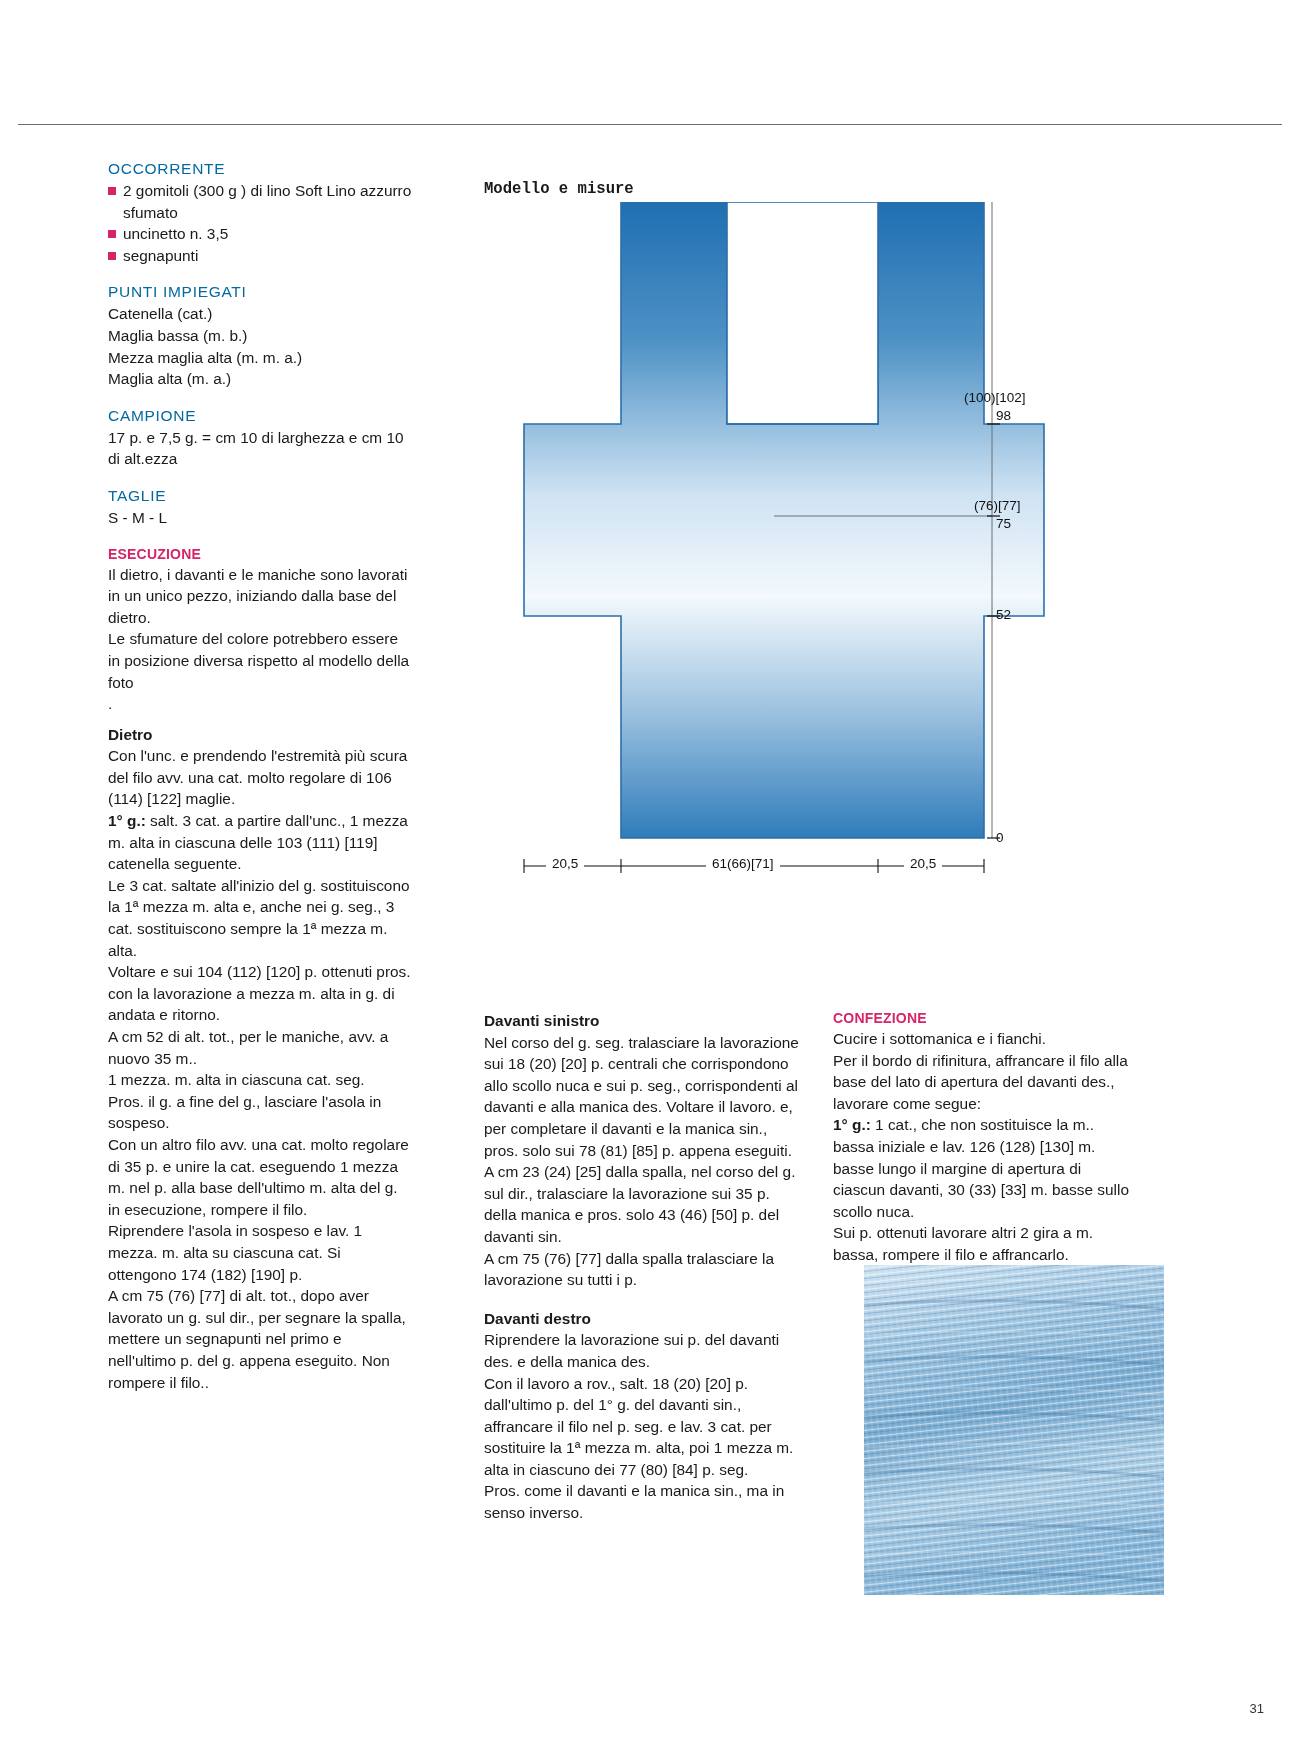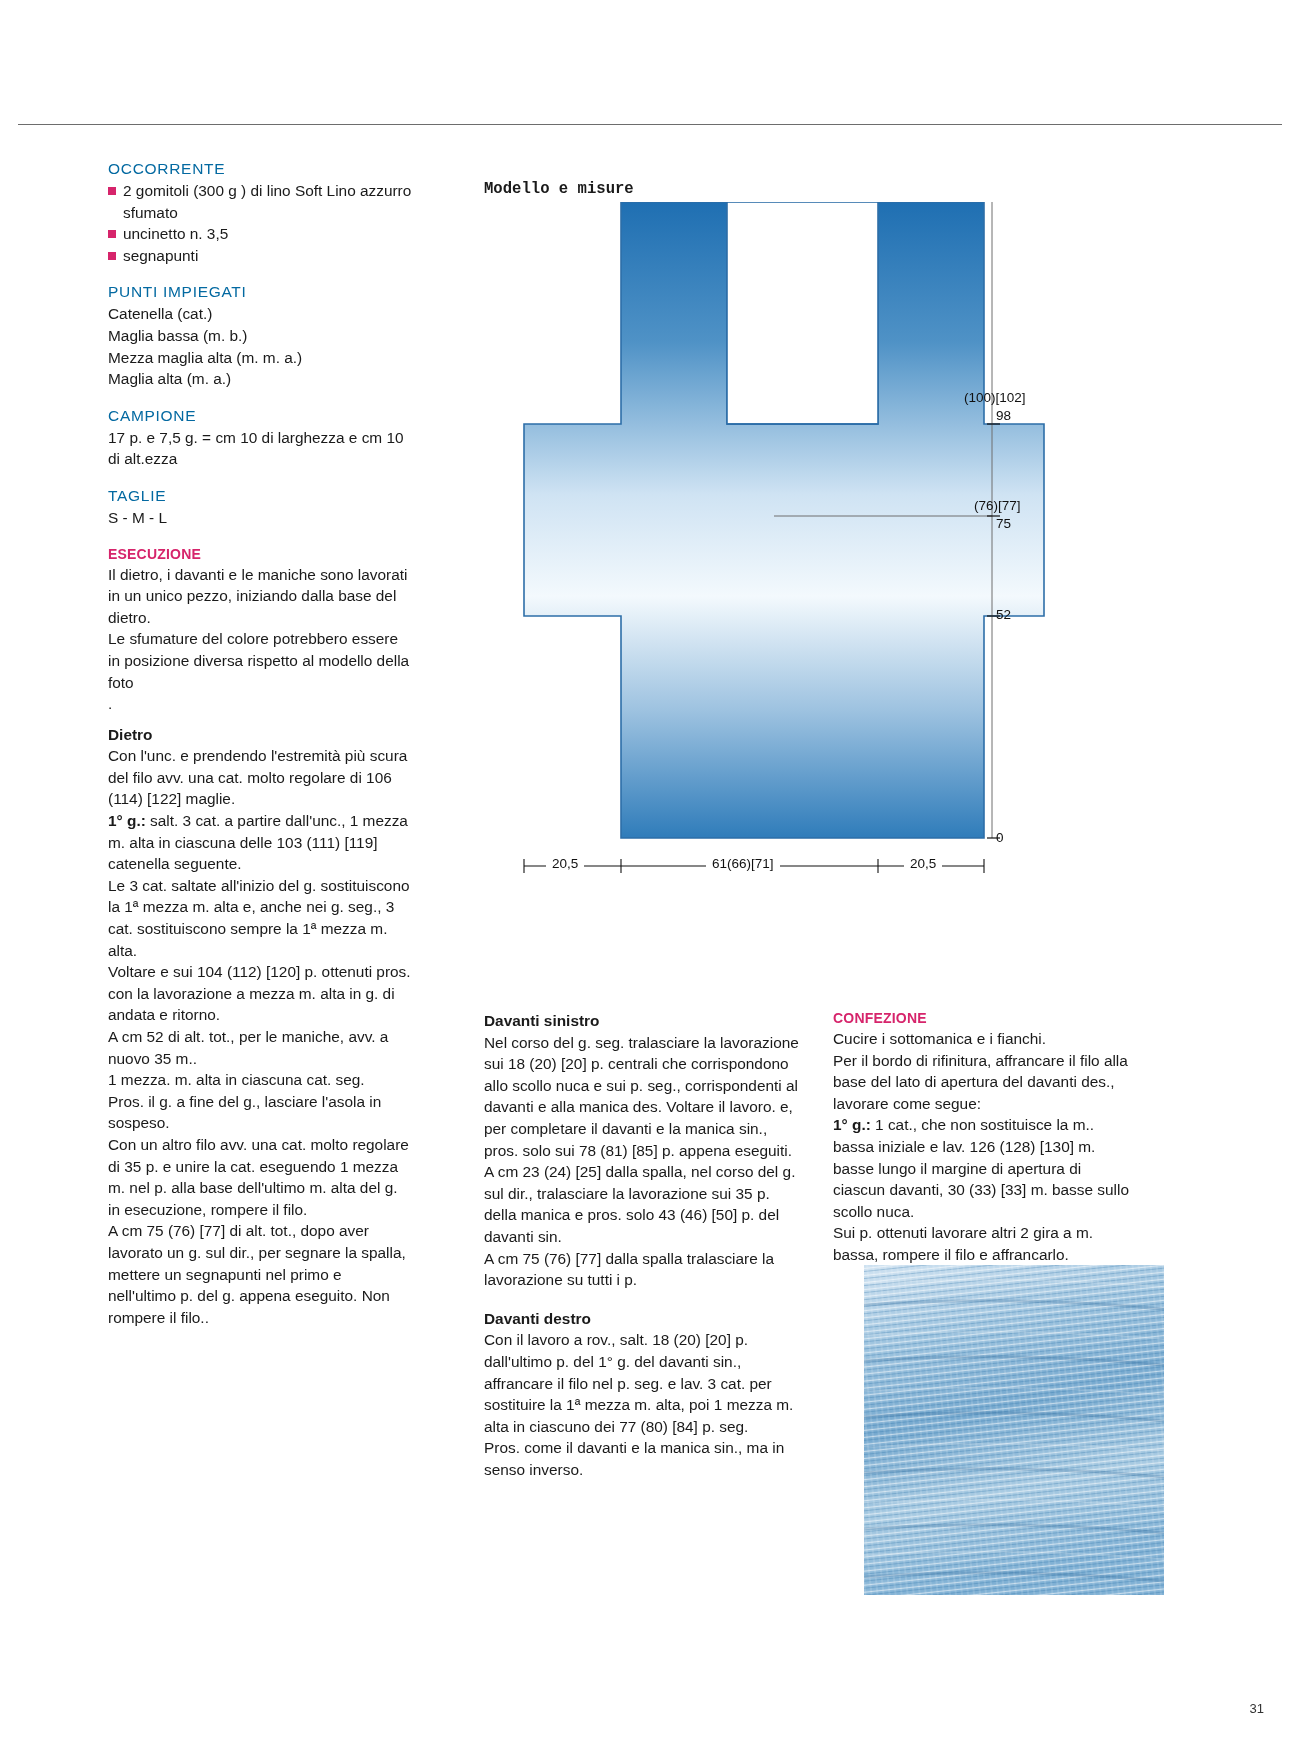--- a/index.html
+++ b/index.html
@@ -71,20 +71,21 @@
     <div class="gap-s"></div>
     <p class="subhead">Dietro</p>
     <p>Con l'unc. e prendendo l'estremità più scura del filo avv. una cat. molto regolare di 106 (114) [122] maglie.</p>
     <p><b>1° g.:</b><span> salt. 3 cat. a partire dall'unc., 1 mezza m. alta in ciascuna delle 103 (111) [119] catenella seguente.</span></p>
     <p>Le 3 cat. saltate all'inizio del g. sostituiscono la 1ª mezza m. alta e, anche nei g. seg., 3 cat. sostituiscono sempre  la 1ª mezza m. alta.</p>
     <p>Voltare e sui 104 (112) [120] p. ottenuti pros. con la lavorazione a mezza m. alta in g. di andata e ritorno.</p>
     <p>A cm 52 di alt. tot., per le maniche, avv. a nuovo 35 m..</p>
     <p>1 mezza. m. alta in ciascuna cat. seg.</p>
     <p>Pros. il g. a fine del g., lasciare l'asola in sospeso.</p>
     <p>Con un altro filo avv. una cat. molto regolare di 35 p. e unire la cat. eseguendo 1 mezza m. nel p. alla base dell'ultimo m. alta del g. in esecuzione, rompere il filo.</p>
+    <p>Riprendere l'asola in sospeso e lav. 1 mezza. m. alta su ciascuna cat. Si ottengono 174 (182) [190] p.</p>
     <p>A cm 75 (76) [77] di alt. tot., dopo aver lavorato un g. sul dir., per segnare la spalla, mettere un segnapunti nel primo e nell'ultimo p. del g. appena eseguito. Non rompere il filo..</p>
   </div>
 
   <div class="modelhead">Modello e misure</div>
 
   <div class="diagram">
     <svg width="620" height="740" viewBox="0 0 620 740">
       <defs>
         <linearGradient id="g1" x1="0" y1="0" x2="0" y2="1">
           <stop offset="0%" stop-color="#1f6fb2"></stop>
@@ -139,20 +140,21 @@
     <div class="dim" style="left:420px;top:654px;background:#fff;padding:0 6px;">20,5</div>
   </div>
 
   <div class="col-mid">
     <p class="subhead">Davanti sinistro</p>
     <p>Nel corso del g. seg. tralasciare la lavorazione sui 18 (20) [20] p. centrali che corrispondono allo scollo nuca e sui p. seg., corrispondenti al davanti e alla manica des. Voltare il lavoro. e, per completare il davanti e la manica sin., pros. solo sui 78 (81) [85] p. appena eseguiti.</p>
     <p>A cm 23 (24) [25] dalla spalla, nel corso del g. sul dir., tralasciare la lavorazione sui 35 p. della manica e pros. solo 43 (46) [50] p. del davanti sin.</p>
     <p>A cm 75 (76) [77] dalla spalla tralasciare la lavorazione su tutti i p.</p>
     <div class="gap"></div>
     <p class="subhead">Davanti destro</p>
+    <p>Riprendere la lavorazione sui p. del davanti des. e della manica des.</p>
     <p>Con il lavoro a rov., salt. 18 (20) [20] p. dall'ultimo p. del 1° g. del davanti sin., affrancare il filo nel p. seg. e lav. 3 cat. per sostituire la 1ª mezza m. alta, poi 1 mezza m. alta in ciascuno dei 77 (80) [84] p. seg.</p>
     <p>Pros. come il davanti e la manica sin., ma in senso inverso.</p>
   </div>
 
   <div class="col-right">
     <h4 class="sec bold">CONFEZIONE</h4>
     <p>Cucire i sottomanica e i fianchi.</p>
     <p>Per il bordo di rifinitura, affrancare il filo alla base del lato di apertura del davanti des., lavorare come segue:</p>
     <p><b>1° g.:</b><span> 1 cat., che non sostituisce la m.. bassa iniziale e lav. 126 (128) [130] m. basse lungo il margine di apertura di ciascun davanti, 30 (33) [33] m. basse sullo scollo nuca.</span></p>
     <p>Sui p. ottenuti lavorare altri 2 gira a m. bassa, rompere il filo e affrancarlo.</p>

